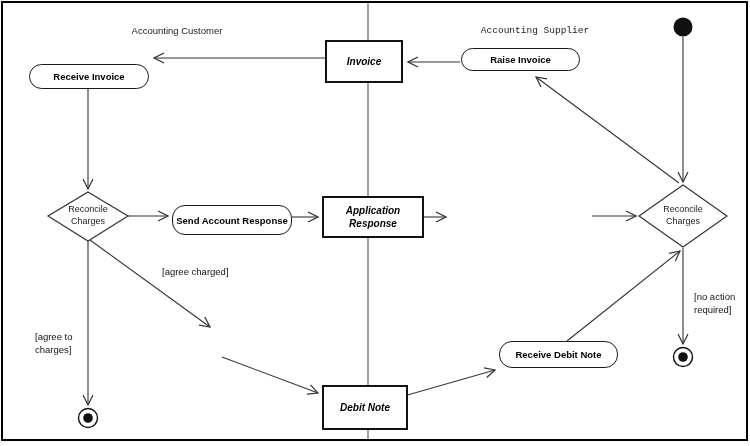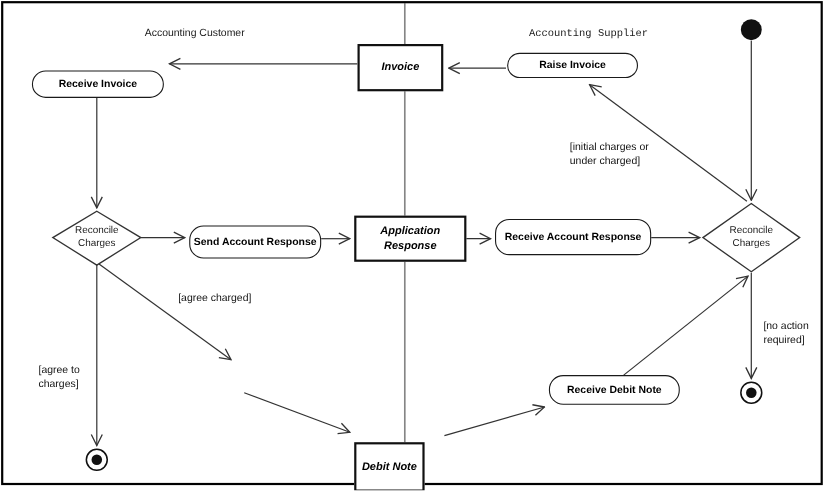--- a/index.html
+++ b/index.html
@@ -85,34 +85,31 @@
   </svg>
 
   <div class="frame"></div>
 
   <div class="lane-label" style="left:97px;">Accounting Customer</div>
   <div class="lane-label" style="left:455px;font-family:Liberation Mono, monospace;">Accounting Supplier</div>
 
   <div class="activity" style="left:29px;top:45px;width:120px;height:25px;margin-top:19px;">Receive Invoice</div>
   <div class="activity" style="left:461px;top:48px;width:119px;height:23px;">Raise Invoice</div>
   <div class="activity" style="left:172px;top:205px;width:120px;height:30px;">Send Account Response</div>
-  <div class="activity" style="left:450px;top:199px;width:142px;height:33px;">Receive Account Response</div>
   <div class="activity" style="left:499px;top:341px;width:119px;height:27px;">Receive Debit Note</div>
 
   <div class="objbox" style="left:325px;top:40px;width:78px;height:43px;">Invoice</div>
   <div class="objbox" style="left:322px;top:196px;width:102px;height:42px;">Application
 Response</div>
-  <div class="objbox" style="left:322px;top:402px;width:64px;height:45px;">Debit Note</div>
+  <div class="objbox" style="left:322px;top:385px;width:86px;height:45px;">Debit Note</div>
 
   <div class="diamond-label" style="left:48px;top:203px;">Reconcile
 Charges</div>
   <div class="diamond-label" style="left:643px;top:203px;">Reconcile
 Charges</div>
 
-  <div class="guard" style="left:518px;top:127px;">[initial charges or
-under charged]</div>
   <div class="guard" style="left:162px;top:265px;">[agree charged]</div>
   <div class="guard" style="left:35px;top:330px;">[agree to
 charges]</div>
   <div class="guard" style="left:694px;top:290px;">[no action
 required]</div>
 
 </div>
 
 </body></html>

